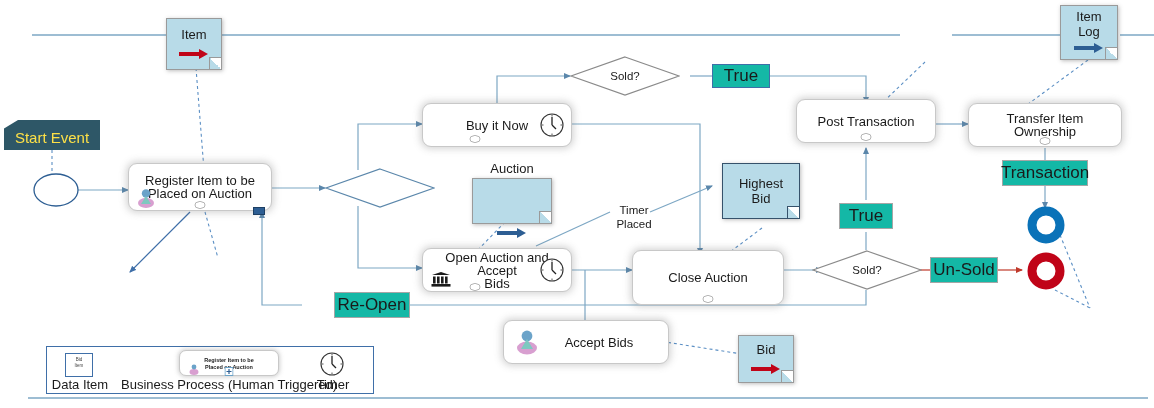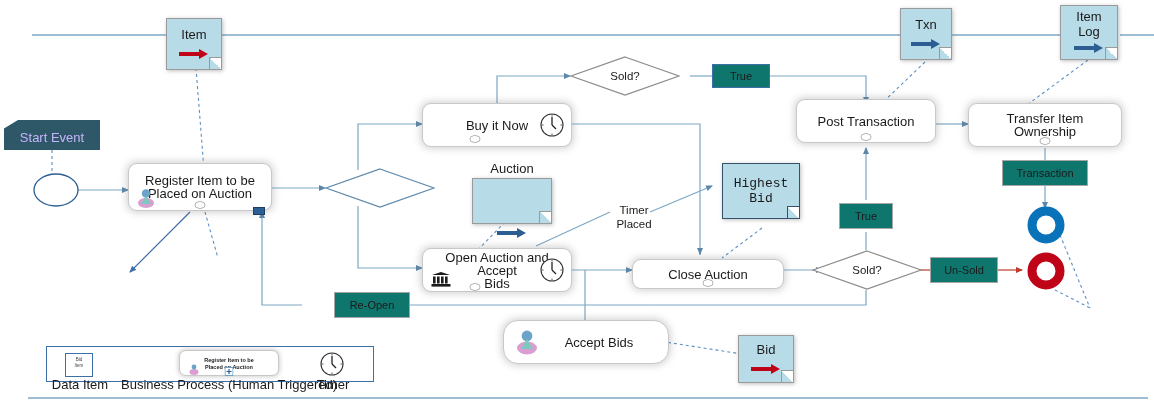--- a/index.html
+++ b/index.html
@@ -31,27 +31,27 @@
            display:flex;flex-direction:column;align-items:center;
            justify-content:center;font-size:13px;line-height:15px;text-align:center;}
   .dataobj.dark{border:1px solid #36526b;}
   .fold{position:absolute;right:0;bottom:0;width:11px;height:11px;
         background:linear-gradient(225deg,#ffffff 50%,transparent 50%);
         border-left:1px solid #9a9a9a;border-top:1px solid #9a9a9a;}
   .dataobj.dark .fold{border-left-color:#36526b;border-top-color:#36526b;}
   .arrowglyph{margin-top:5px;}
 
   
-  .flowlabel{background:#0f766e;border:1px solid #a6a6a6;
+  .flowlabel{background:#14b8a6;border:1px solid #a6a6a6;
              display:flex;align-items:center;justify-content:center;
-             font-size:11px;}
+             font-size:17px;}
   .flowlabel.blue{border:1px solid #3f6fa8;}
 
   
-  .callout{background:#2e5767;color:#c4b5fd;font-size:13px;
+  .callout{background:#2e5767;color:#fde047;font-size:15px;
            display:flex;align-items:center;justify-content:center;
            clip-path:polygon(0 28%,14px 0,100% 0,100% 100%,0 100%);
            padding-top:4px;}
 
   
   .plaintext{font-size:11.5px;line-height:14px;text-align:center;}
 
   
   .legendbox{border:1px solid #3f6fa8;background:#ffffff;}
   .legendlabel{font-size:13px;}
@@ -158,30 +158,20 @@
     <span>Item</span>
     <span class="arrowglyph">
       <svg width="30" height="10" viewBox="0 0 30 10">
           <path d="M0,5 L21,5" stroke="#c00418" stroke-width="4"></path>
           <path d="M20,0 L29,5 L20,10 z" fill="#c00418"></path>
         </svg>
     </span>
     <span class="fold"></span>
   </div>
 
-  <div class="abs dataobj" style="left:900px;top:8px;width:52px;height:52px;">
-    <span>Txn</span>
-    <span class="arrowglyph">
-      <svg width="30" height="10" viewBox="0 0 30 10">
-          <path d="M0,5 L21,5" stroke="#2d5e93" stroke-width="4"></path>
-          <path d="M20,0 L29,5 L20,10 z" fill="#2d5e93"></path>
-        </svg>
-    </span>
-    <span class="fold"></span>
-  </div>
 
   <div class="abs dataobj" style="left:1060px;top:5px;width:58px;height:55px;">
     <span>Item</span>
     <span>Log</span>
     <span class="arrowglyph" style="margin-top:2px">
       <svg width="30" height="10" viewBox="0 0 30 10">
           <path d="M0,5 L21,5" stroke="#2d5e93" stroke-width="4"></path>
           <path d="M20,0 L29,5 L20,10 z" fill="#2d5e93"></path>
         </svg>
     </span>
@@ -192,21 +182,21 @@
     <span>Auction</span>
     <span class="arrowglyph">
       <svg width="30" height="10" viewBox="0 0 30 10">
           <path d="M0,5 L21,5" stroke="#2d5e93" stroke-width="4"></path>
           <path d="M20,0 L29,5 L20,10 z" fill="#2d5e93"></path>
         </svg>
     </span>
     <span class="fold"></span>
   </div>
 
-  <div class="abs dataobj dark" style="left:722px;top:163px;width:78px;height:56px;font-family:Liberation Mono, monospace;">
+  <div class="abs dataobj dark" style="left:722px;top:163px;width:78px;height:56px;">
     <span>Highest</span>
     <span>Bid</span>
     <span class="fold"></span>
   </div>
 
   <div class="abs dataobj" style="left:738px;top:335px;width:56px;height:48px;">
     <span>Bid</span>
     <span class="arrowglyph">
       <svg width="30" height="10" viewBox="0 0 30 10">
           <path d="M0,5 L21,5" stroke="#c00418" stroke-width="4"></path>
@@ -303,30 +293,30 @@
           </g>
         </svg>
     </span>
     <span class="cloudmark" style="bottom:3px;left:calc(50% - 22px)">
       <svg width="14" height="8" viewBox="0 0 14 8">
           <path d="M2,4 q0,-3 3,-3 q2,-1.5 4,0 q3,0 3,3 q0,3 -3,3 q-2,1.5 -4,0 q-3,0 -3,-3 z" fill="#fff" stroke="#b4b4b4" stroke-width="1"></path>
         </svg>
     </span>
   </div>
 
-  <div class="abs task" style="left:632px;top:259px;width:152px;height:30px;">
+  <div class="abs task" style="left:632px;top:250px;width:152px;height:55px;">
     <span>Close Auction</span>
     <span class="cloudmark">
       <svg width="14" height="8" viewBox="0 0 14 8">
           <path d="M2,4 q0,-3 3,-3 q2,-1.5 4,0 q3,0 3,3 q0,3 -3,3 q-2,1.5 -4,0 q-3,0 -3,-3 z" fill="#fff" stroke="#b4b4b4" stroke-width="1"></path>
         </svg>
     </span>
   </div>
 
-  <div class="abs task" style="left:503px;top:320px;width:166px;height:44px;border-radius:15px;">
+  <div class="abs task" style="left:503px;top:320px;width:166px;height:44px;">
     <span style="padding-left:26px">Accept Bids</span>
     <span class="abs" style="left:10px;top:8px;width:26px;height:26px;">
       <svg width="26" height="26" viewBox="0 0 26 26">
         <ellipse cx="13" cy="19" rx="10" ry="6.5" fill="#d89fd0"></ellipse>
         <circle cx="13" cy="7" r="5.4" fill="#6ba3c9"></circle>
         <path d="M7,20 L13,10 L19,20 z" fill="#7ec8c0"></path>
       </svg>
     </span>
   </div>
 
@@ -373,21 +363,21 @@
   <div class="abs flowlabel" style="left:839px;top:203px;width:54px;height:26px;">True</div>
   <div class="abs flowlabel" style="left:930px;top:257px;width:68px;height:26px;">Un-Sold</div>
   <div class="abs flowlabel" style="left:302px;top:292px;width:76px;height:26px;margin-left:32px;">Re-Open</div>
   <div class="abs flowlabel" style="left:1002px;top:160px;width:86px;height:26px;">Transaction</div>
 
   <div class="abs plaintext" style="left:598px;top:203px;width:72px;">
     <span>Timer</span><br>
     <span>Placed</span>
   </div>
 
-  <div class="abs legendbox" style="left:46px;top:346px;width:328px;height:36px;padding-left:40px;">
+  <div class="abs legendbox" style="left:46px;top:346px;width:328px;height:48px;padding-left:40px;">
 
     <div class="abs legendminibox" style="left:18px;top:6px;width:28px;height:24px;">
       <span>Bid</span><br>
       <span>Item</span>
     </div>
     <div class="abs legendlabel" style="left:2px;top:30px;width:62px;text-align:center;">Data Item</div>
 
     <div class="abs legendtask" style="left:132px;top:3px;width:100px;height:26px;">
       <div>
         <span>Register Item to be</span><br>

